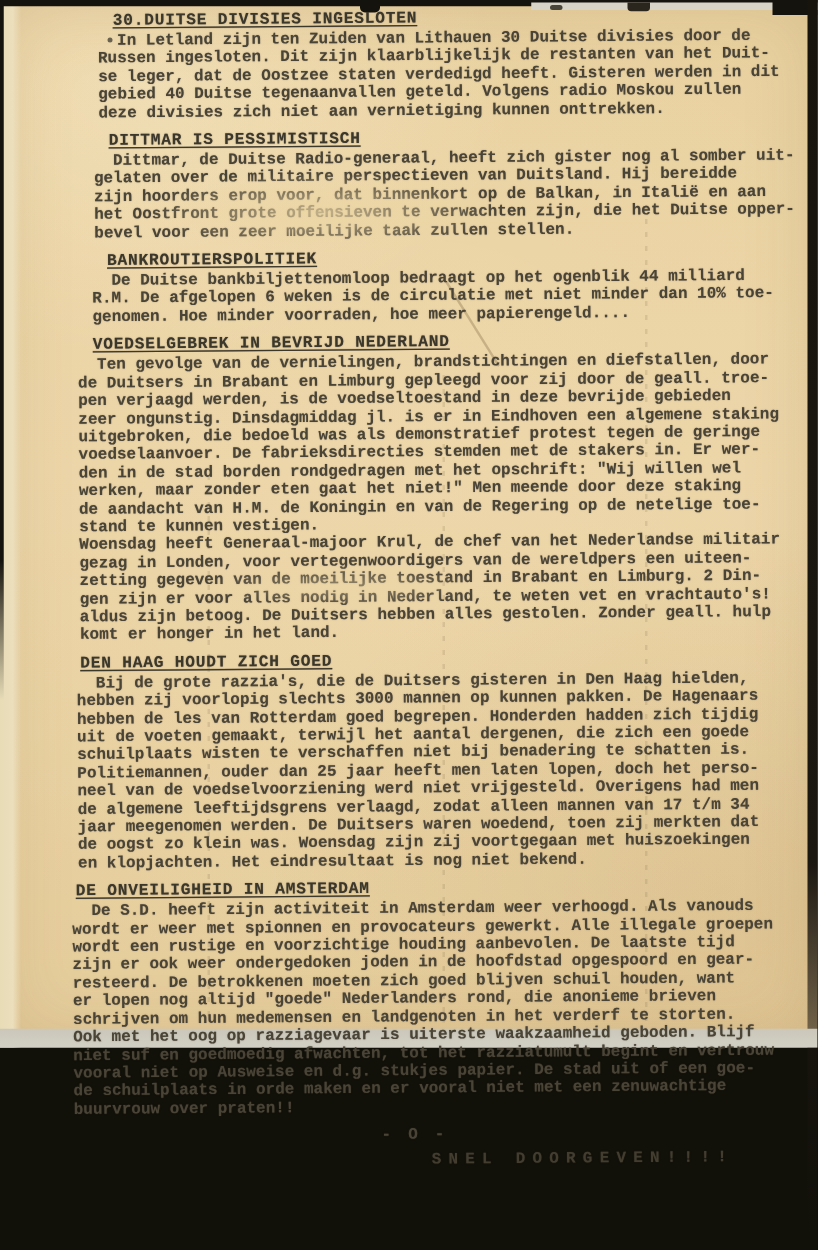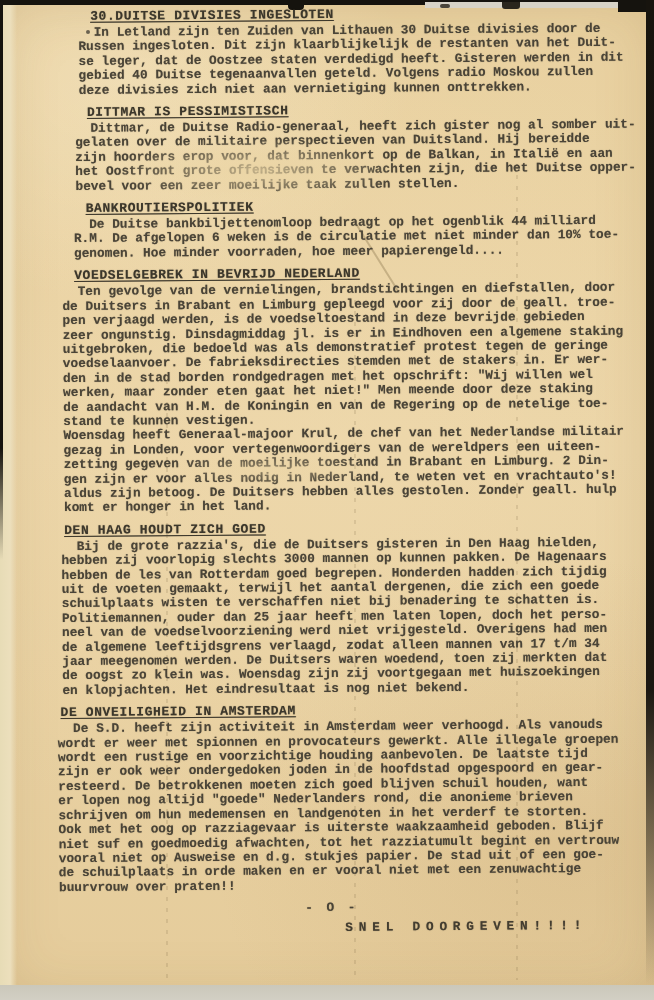--- a/index.html
+++ b/index.html
@@ -4,21 +4,21 @@
 <style>
   html, body { margin: 0; padding: 0; }
   body {
     width: 654px; height: 1000px;
     overflow: hidden;
     background: #111009;
     font-family: "Liberation Mono", "DejaVu Sans Mono", monospace;
   }
   .photo {
     position: relative;
-    width: 654px; height: 1000px;
+    width: 654px; height: 838px;
     background:
       radial-gradient(ellipse 420px 320px at 18% 8%, rgba(255,246,221,0.30), rgba(255,246,221,0) 70%),
       radial-gradient(ellipse 520px 420px at 88% 85%, rgba(170,130,75,0.14), rgba(170,130,75,0) 70%),
       radial-gradient(ellipse 700px 600px at 50% 45%, rgba(255,240,205,0.12), rgba(255,240,205,0) 75%),
       linear-gradient(180deg, #e9d1a0 0%, #ebd4a6 45%, #e5cc9b 100%);
     box-shadow: inset 0 0 60px rgba(120,90,40,0.18);
   }
   
   .edge-left-pale {
     position: absolute; left: 0; top: 0; width: 17px; height: 100%;

